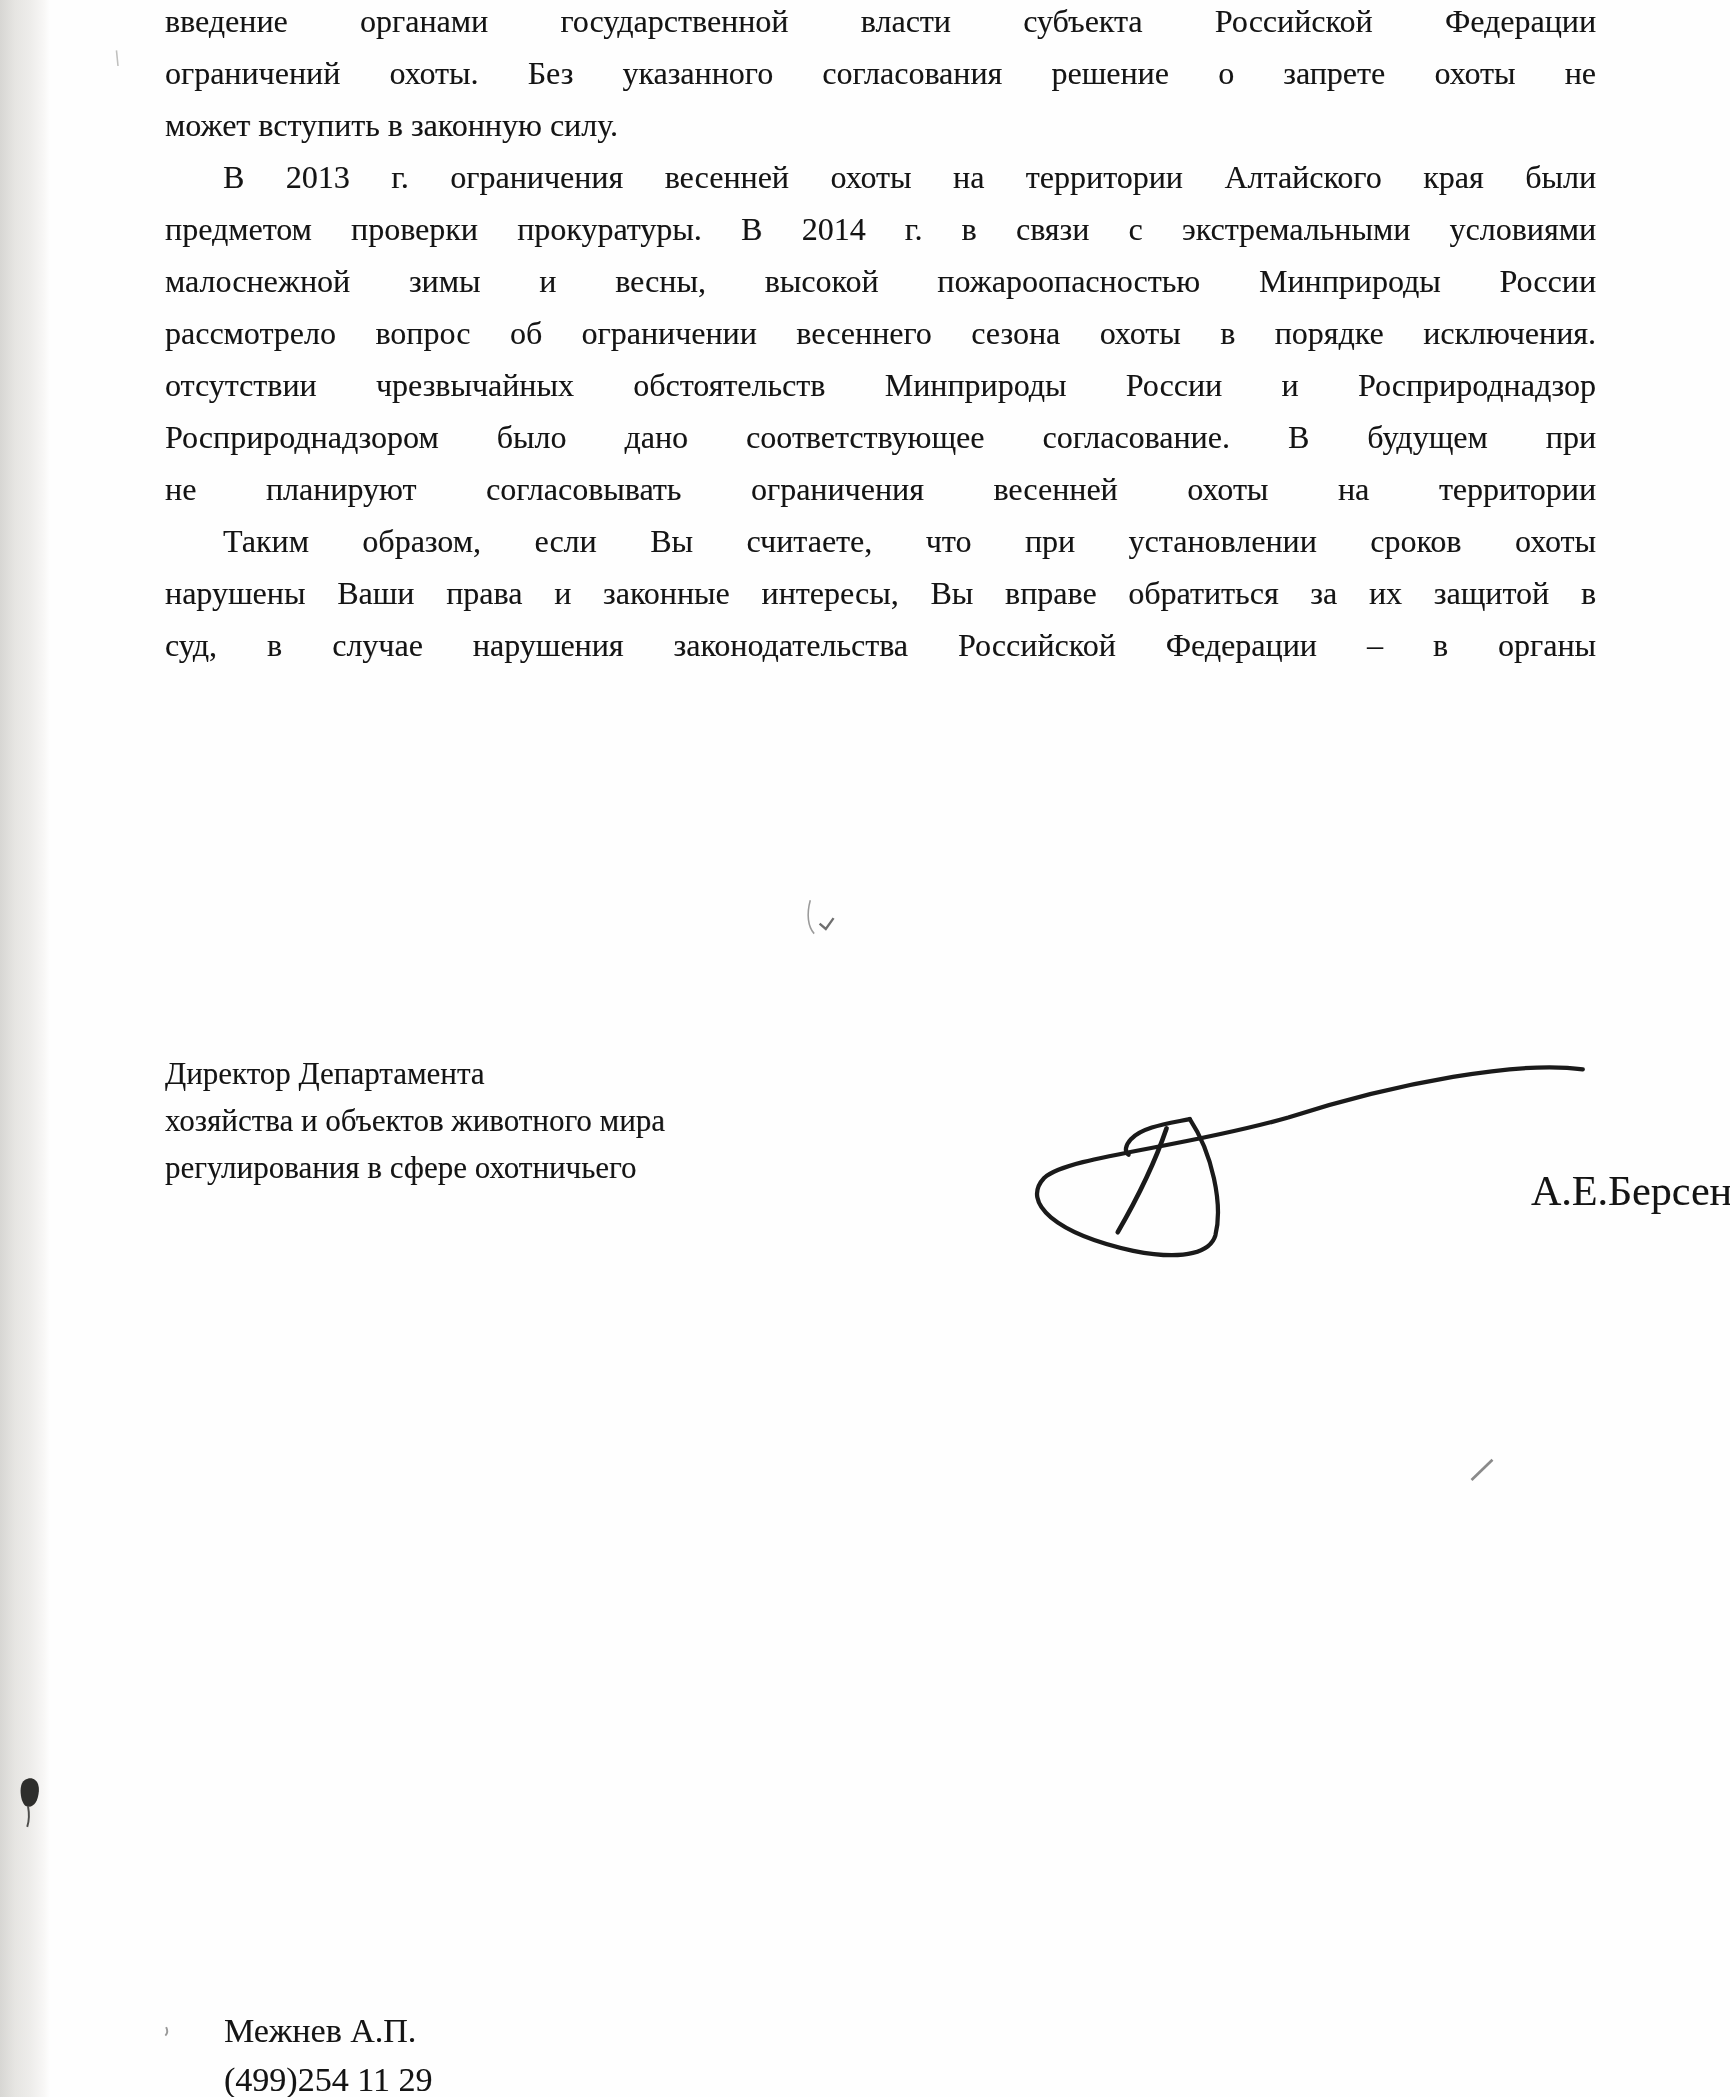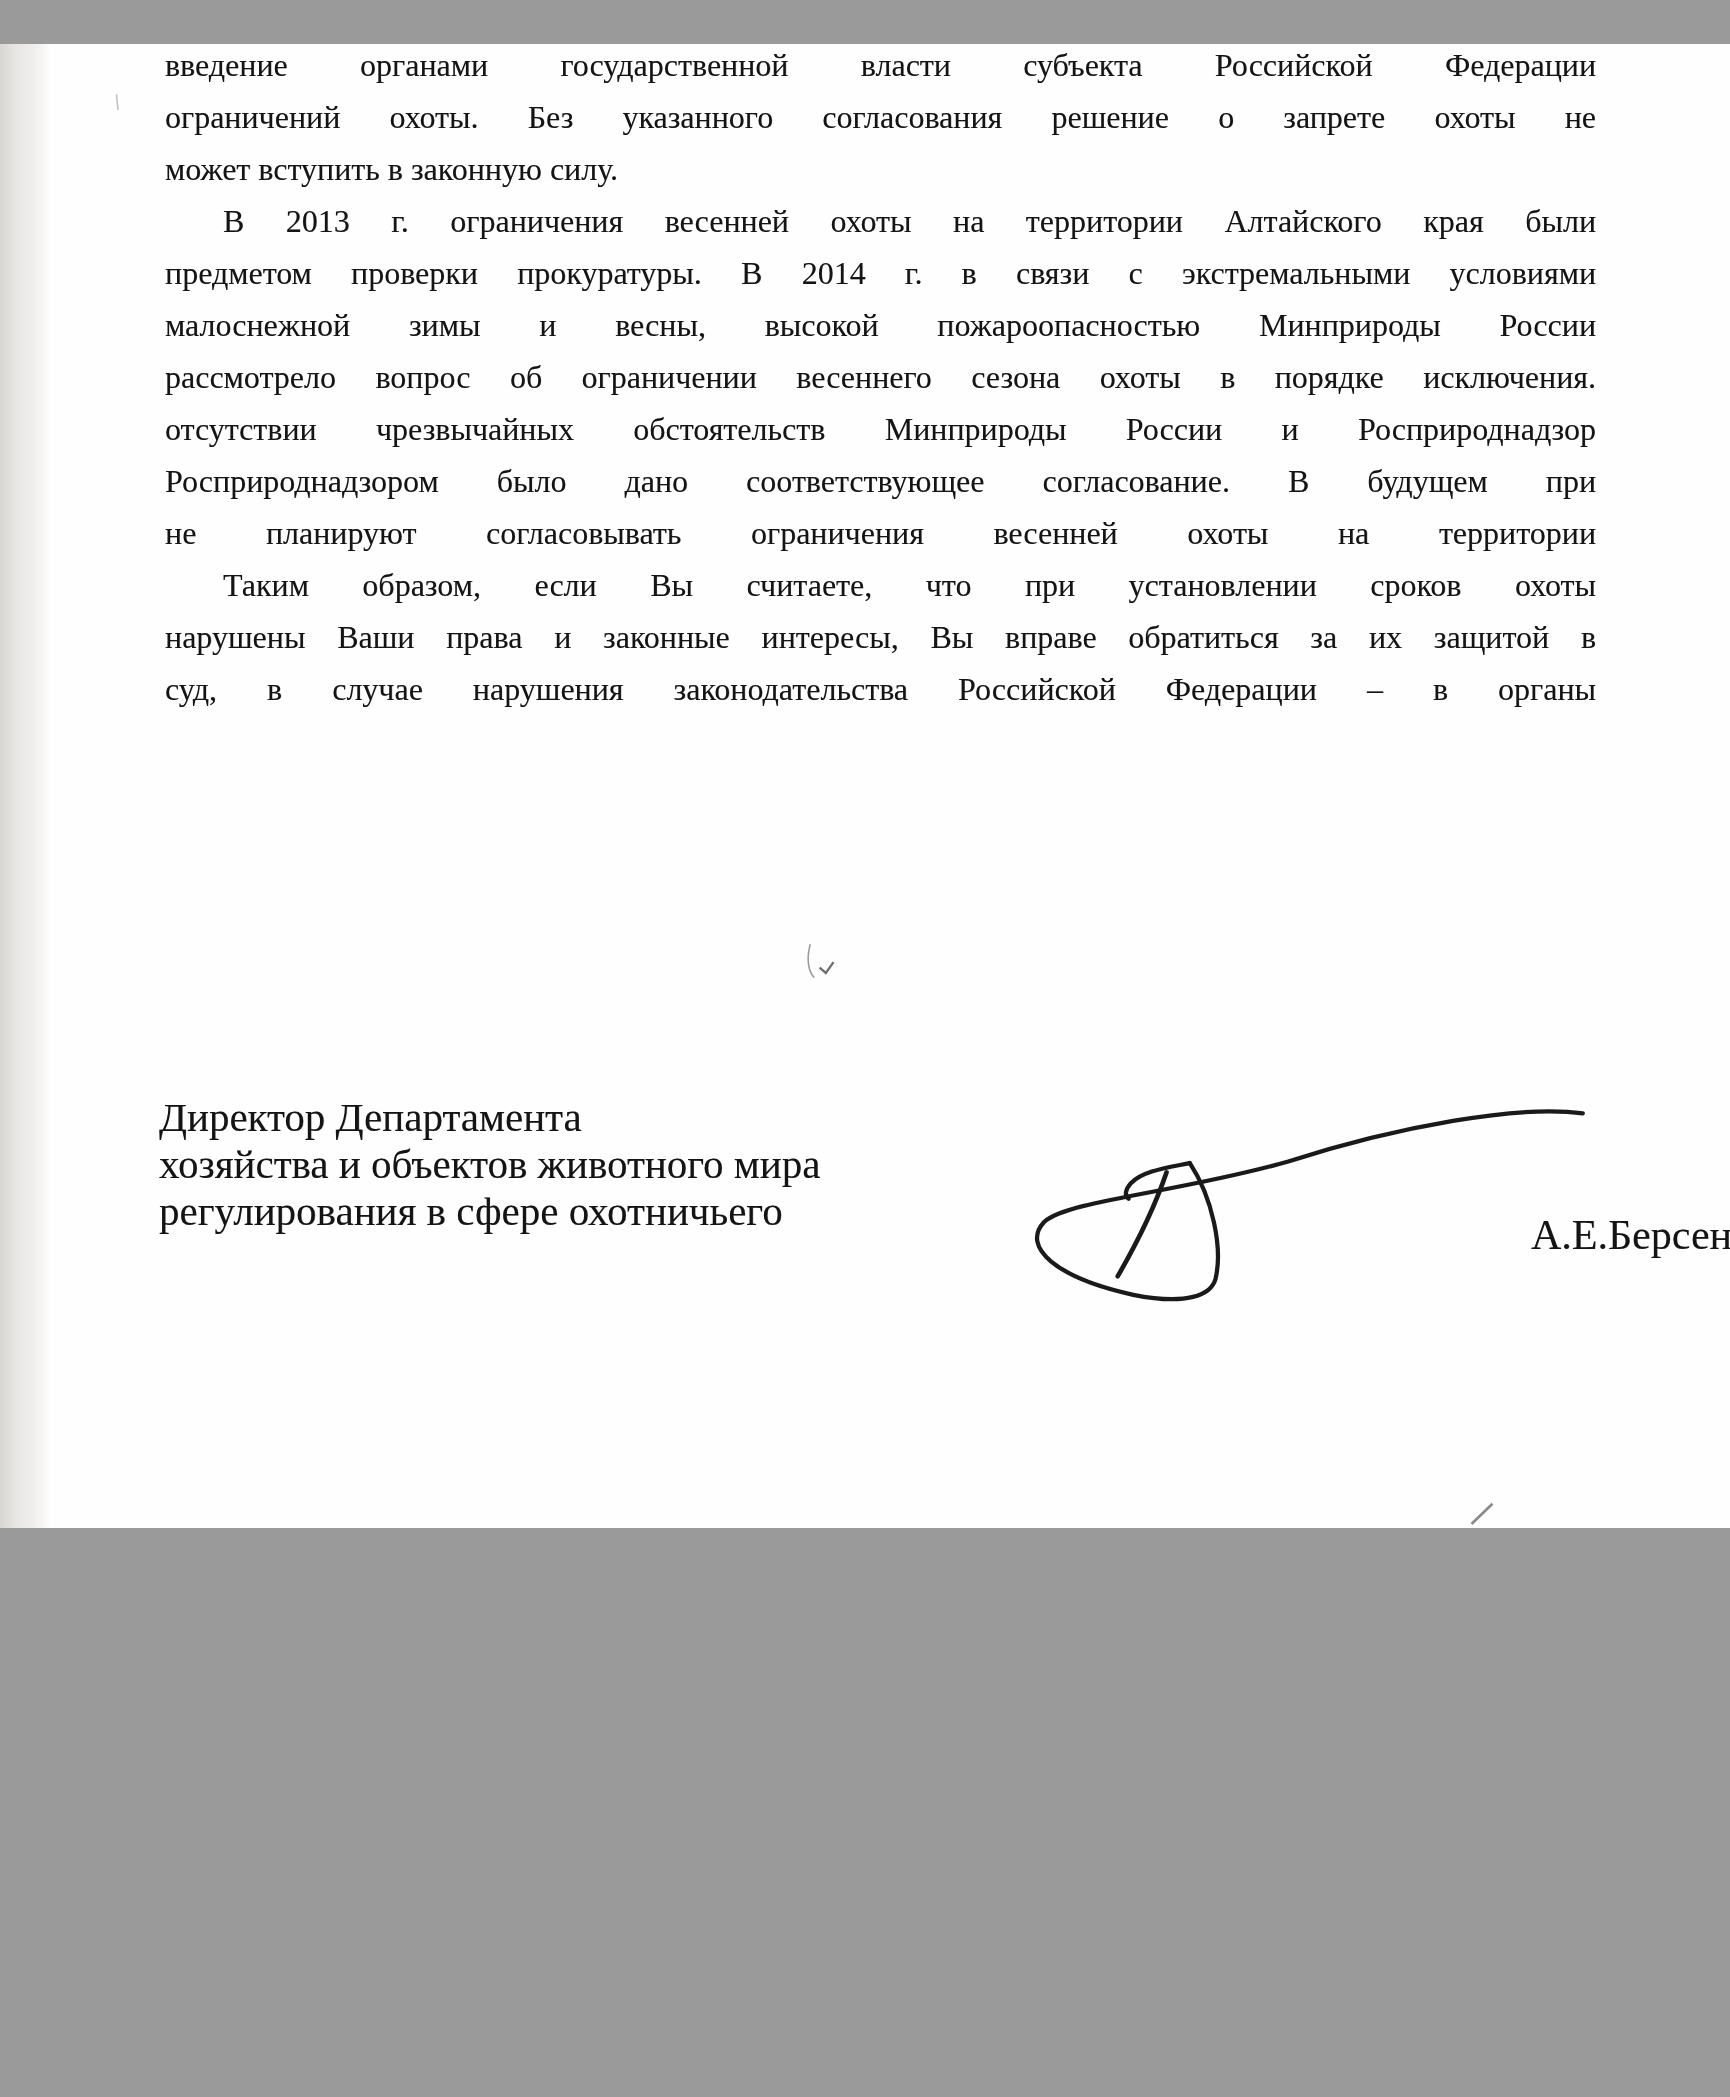--- a/index.html
+++ b/index.html
@@ -1,23 +1,22 @@
 <!DOCTYPE html>
 <html style="font-size:12.4px"><head>
 <meta charset="utf-8">
 <style>
   html,body{margin:0;padding:0;background:#9a9a9a;}
   .page{
     position:relative;
-    width:1730px;height:1484px;
+    width:1730px;height:2097px;
     background:#fefefe;
     overflow:hidden;
     font-family:"Liberation Serif","DejaVu Serif",serif;
     color:#141414;
-    margin-top:44px;
   }
   .scan-strip{
     position:absolute;left:0;top:0;bottom:0;width:50px;
     background:linear-gradient(90deg,#d7d6d3 0%,#e6e5e2 30%,#eeedeb 62%,#f8f7f6 88%,#fefefe 100%);
   }
   .letter-body{
     position:absolute;left:165px;top:-5.4px;width:1431px;
     font-size:32px;line-height:52px;
     text-shadow:0.3px 0.3px 0 rgba(10,10,10,0.35);
   }
@@ -26,22 +25,22 @@
     -moz-text-align-last:justify;
     text-align-last:justify;
     white-space:normal;
   }
   .line.last{
     text-align-last:left;
     -moz-text-align-last:left;
   }
   .line.indent{text-indent:58px;}
   .signer-title{
-    position:absolute;left:159px;top:1050px;
-    font-size:41px;line-height:47px;
+    position:absolute;left:165px;top:1050px;
+    font-size:31px;line-height:47px;
     text-shadow:0.3px 0.3px 0 rgba(10,10,10,0.35);
   }
   .signer-name{
     position:absolute;left:1531px;top:1167px;
     font-size:42px;
     text-shadow:0.3px 0.3px 0 rgba(10,10,10,0.35);
   }
   .footer-block{
     position:absolute;left:224px;top:2006px;
     font-size:34px;line-height:49px;

